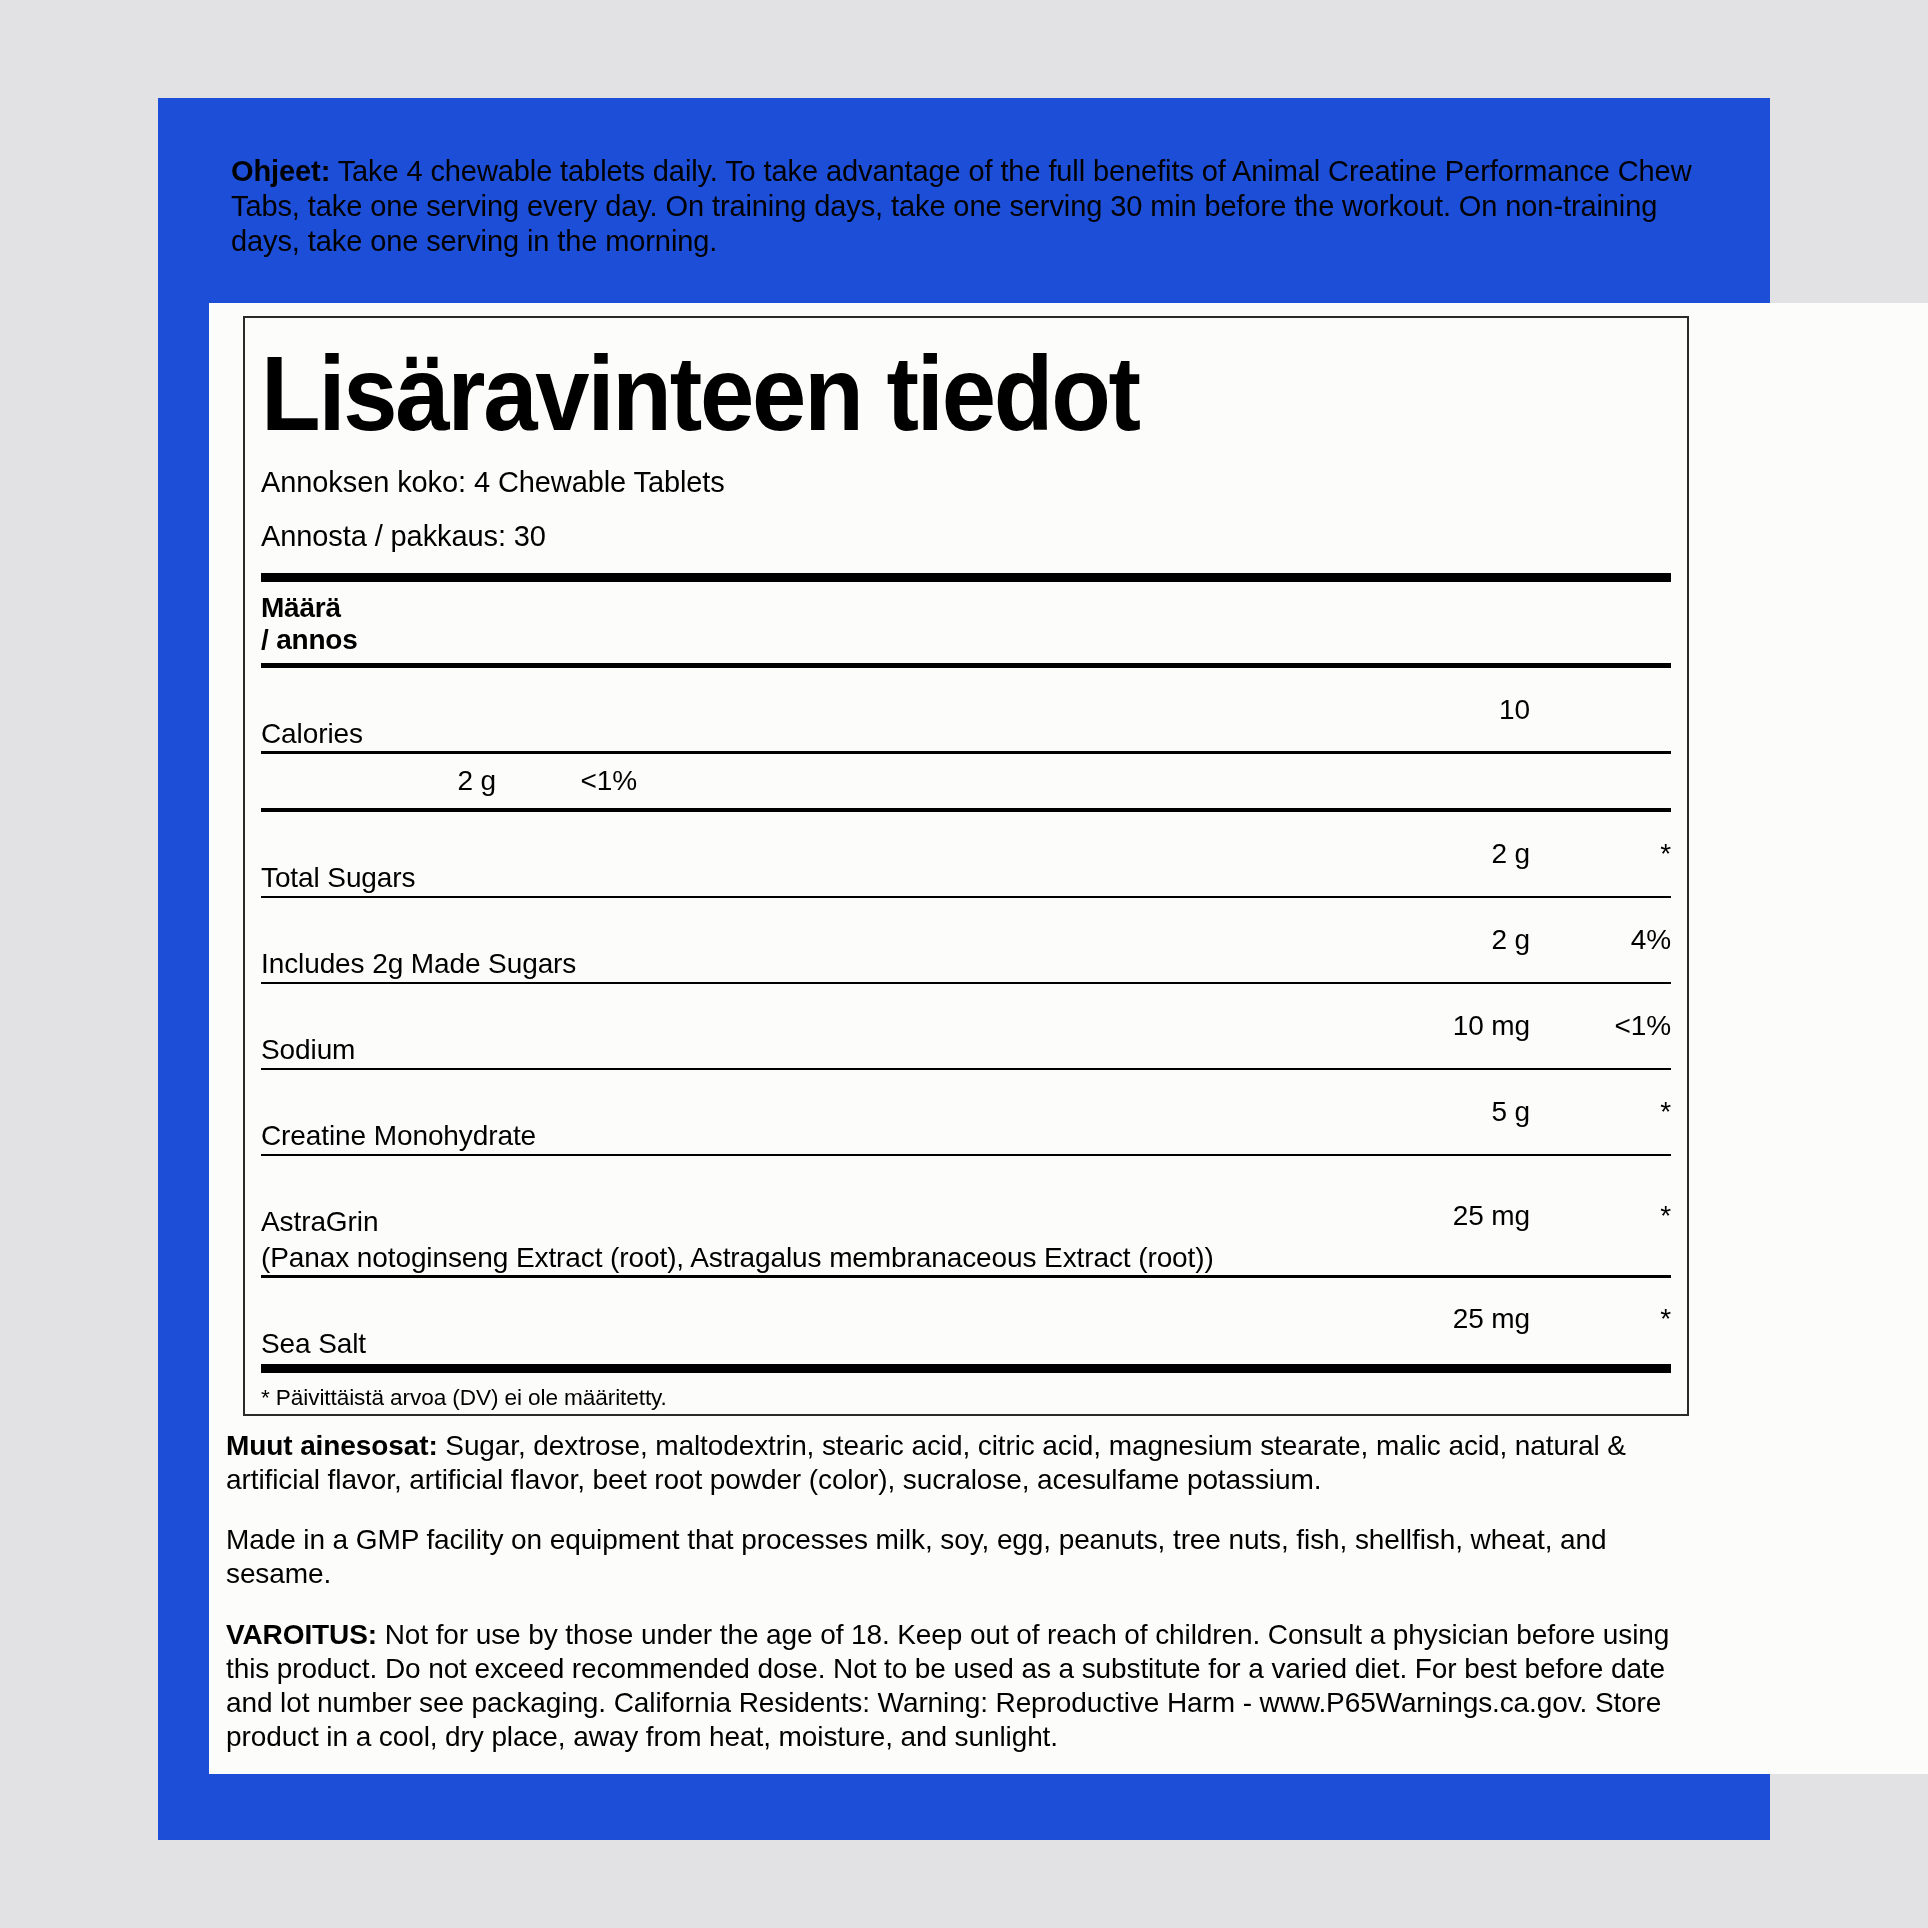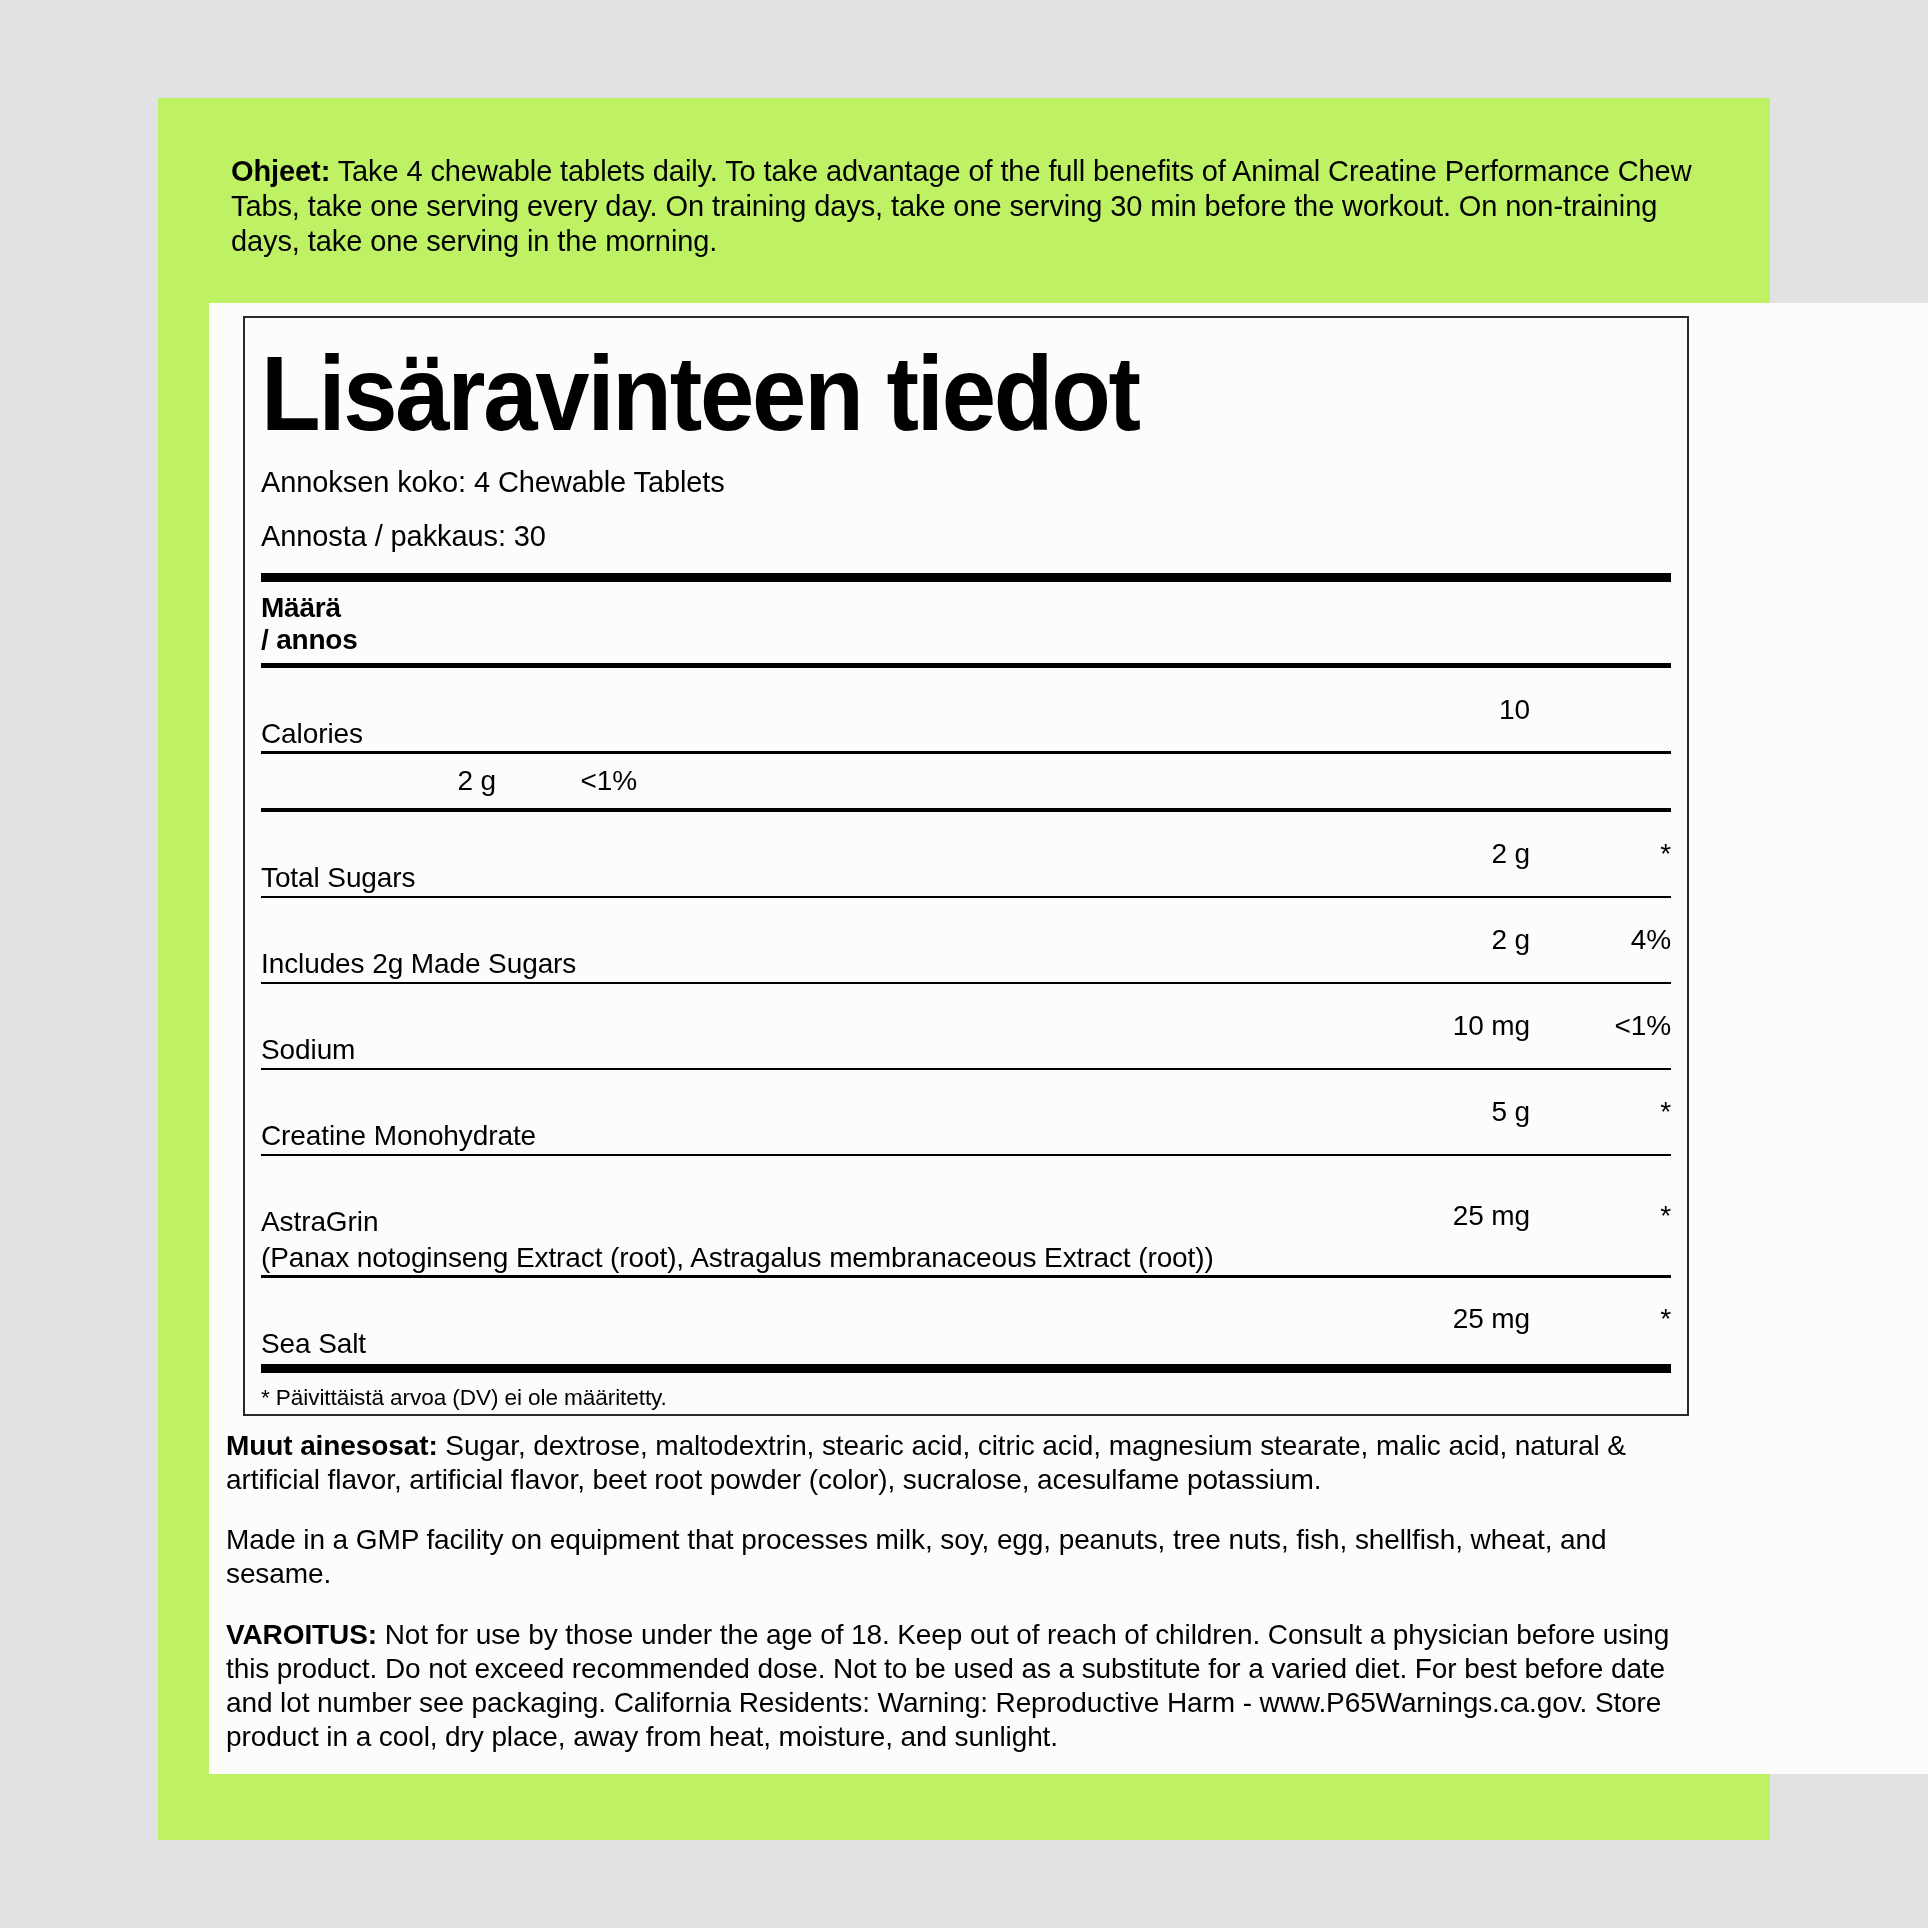--- a/index.html
+++ b/index.html
@@ -14,21 +14,21 @@
     overflow: hidden;
   }
 
   
   .page-card {
     position: absolute;
     left: 158px;
     top: 98px;
     width: 1612px;
     height: 1742px;
-    background: #bef264;
+    background: #1d4ed8;
     box-sizing: border-box;
   }
 
   
   .directions {
     position: absolute;
     left: 73px;
     top: 56px;
     width: 1469px;
     font-size: 29px;

